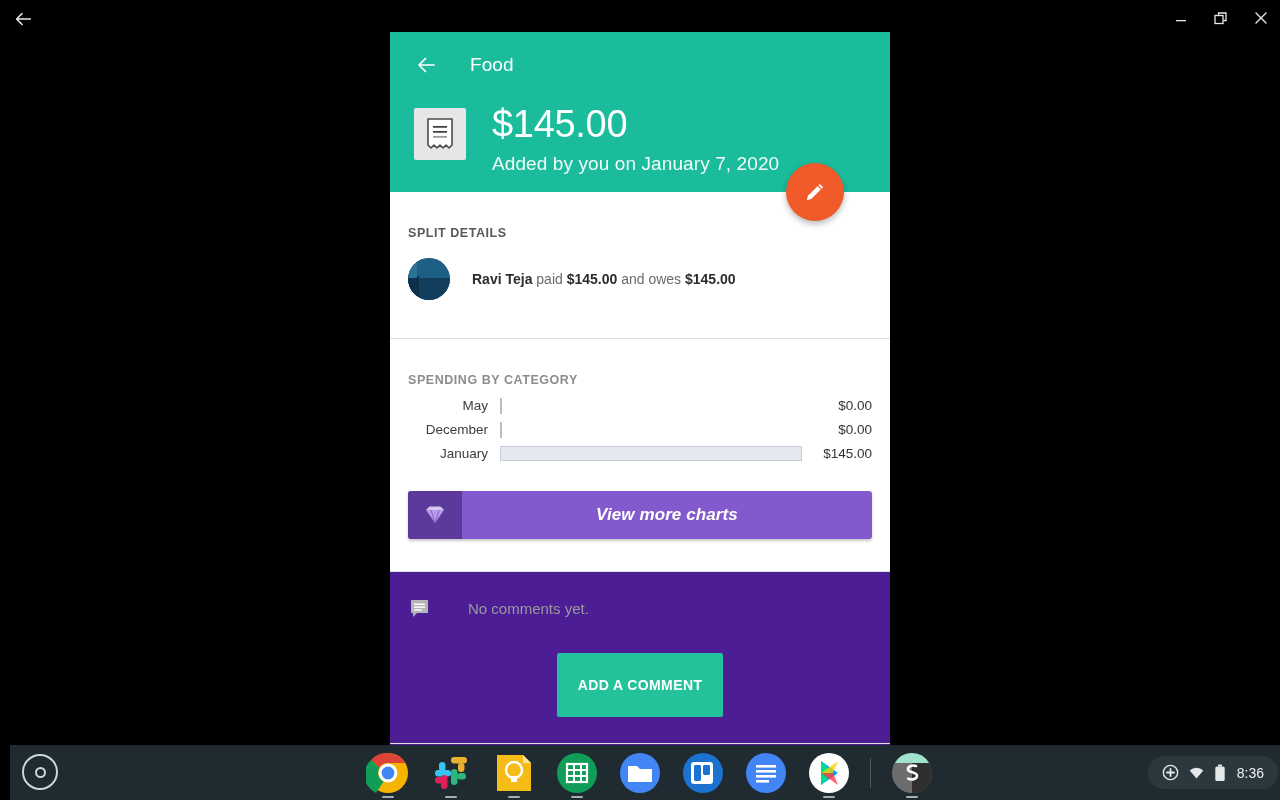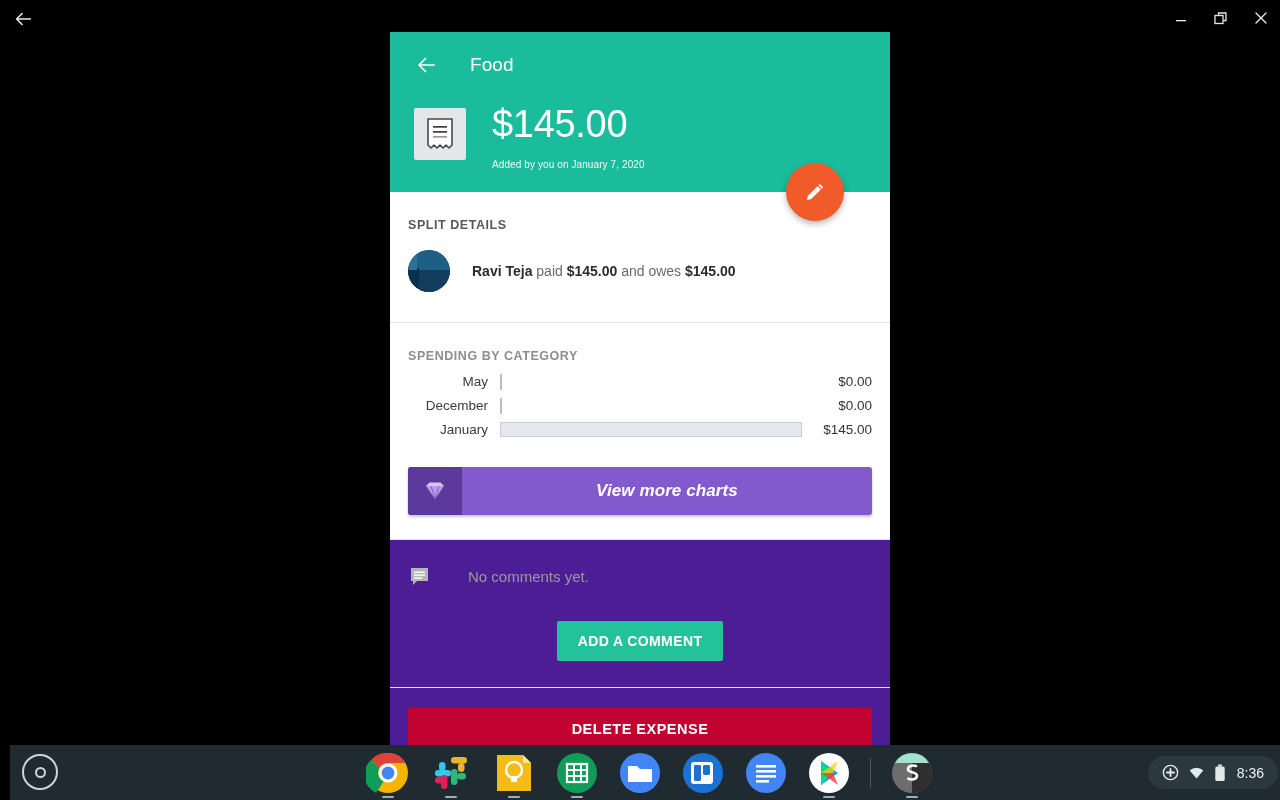--- a/index.html
+++ b/index.html
@@ -38,30 +38,30 @@
   .hdr-title {
     color: #ffffff; font-size: 19px; margin-left: 26px; letter-spacing: .1px;
   }
   .hdr-body { display: flex; align-items: flex-start; padding-left: 24px; margin-top: 4px; }
   .receipt-tile {
     width: 52px; height: 52px; background: #e4e6e8; border-radius: 2px;
     display: flex; align-items: center; justify-content: center; flex: 0 0 auto; margin-top: 6px;
   }
   .hdr-text { margin-left: 26px; }
   .amount { color: #ffffff; font-size: 38px; font-weight: 400; line-height: 44px; letter-spacing: -.3px; }
-  .addedby { color: #f2fbf8; font-size: 10px; margin-top: 13px; letter-spacing: .1px; }
+  .addedby { color: #f2fbf8; font-size: 19px; margin-top: 7px; letter-spacing: .1px; }
 
   .fab {
     position: absolute; right: 46px; bottom: -29px; width: 58px; height: 58px;
     border-radius: 50%; background: #F15A29; box-shadow: 0 3px 6px rgba(0,0,0,.28);
     display: flex; align-items: center; justify-content: center; cursor: pointer;
   }
 
   
-  .sect { background: #fff; padding: 4px 18px; }
+  .sect { background: #fff; padding: 12px 18px; }
   .sect-div { height: 1px; background: #e0e0e0; margin: 0; }
   .sect-label {
     color: #585858; font-size: 12.5px; font-weight: bold; letter-spacing: .55px;
     padding-top: 22px;
   }
   .sect-label.muted { color: #8d8d8d; font-weight: bold; }
 
   
   .split-row { display: flex; align-items: center; padding: 18px 0 26px 0; }
   .avatar {
@@ -102,21 +102,21 @@
     color: #fff; font-size: 17px; font-weight: bold; letter-spacing: .1px;
   }
 
   
   .comments { padding: 24px 18px 26px 18px; }
   .cmt-row { display: flex; align-items: center; }
   .cmt-text { margin-left: 36px; font-size: 15px; color: #9a9a9a; text-align: right; }
   .cmt-btn-wrap { display: flex; justify-content: center; margin-top: 33px; }
   .cmt-btn {
     background: #23C29A; color: #fff; border: none; font-size: 14px; font-weight: bold;
-    letter-spacing: .4px; padding: 12px 21px; border-radius: 2px; cursor: pointer;
+    letter-spacing: .4px; padding: 24px 21px; border-radius: 2px; cursor: pointer;
     font-family: "Liberation Sans", sans-serif;
   }
 
   
   .del-wrap { padding: 20px 18px 0 18px; }
   .del-btn {
     width: 100%; background: #C10230; color: #fff; border: none; height: 42px;
     font-size: 14.5px; font-weight: bold; letter-spacing: .5px; border-radius: 2px; cursor: pointer;
     font-family: "Liberation Sans", sans-serif;
   }

